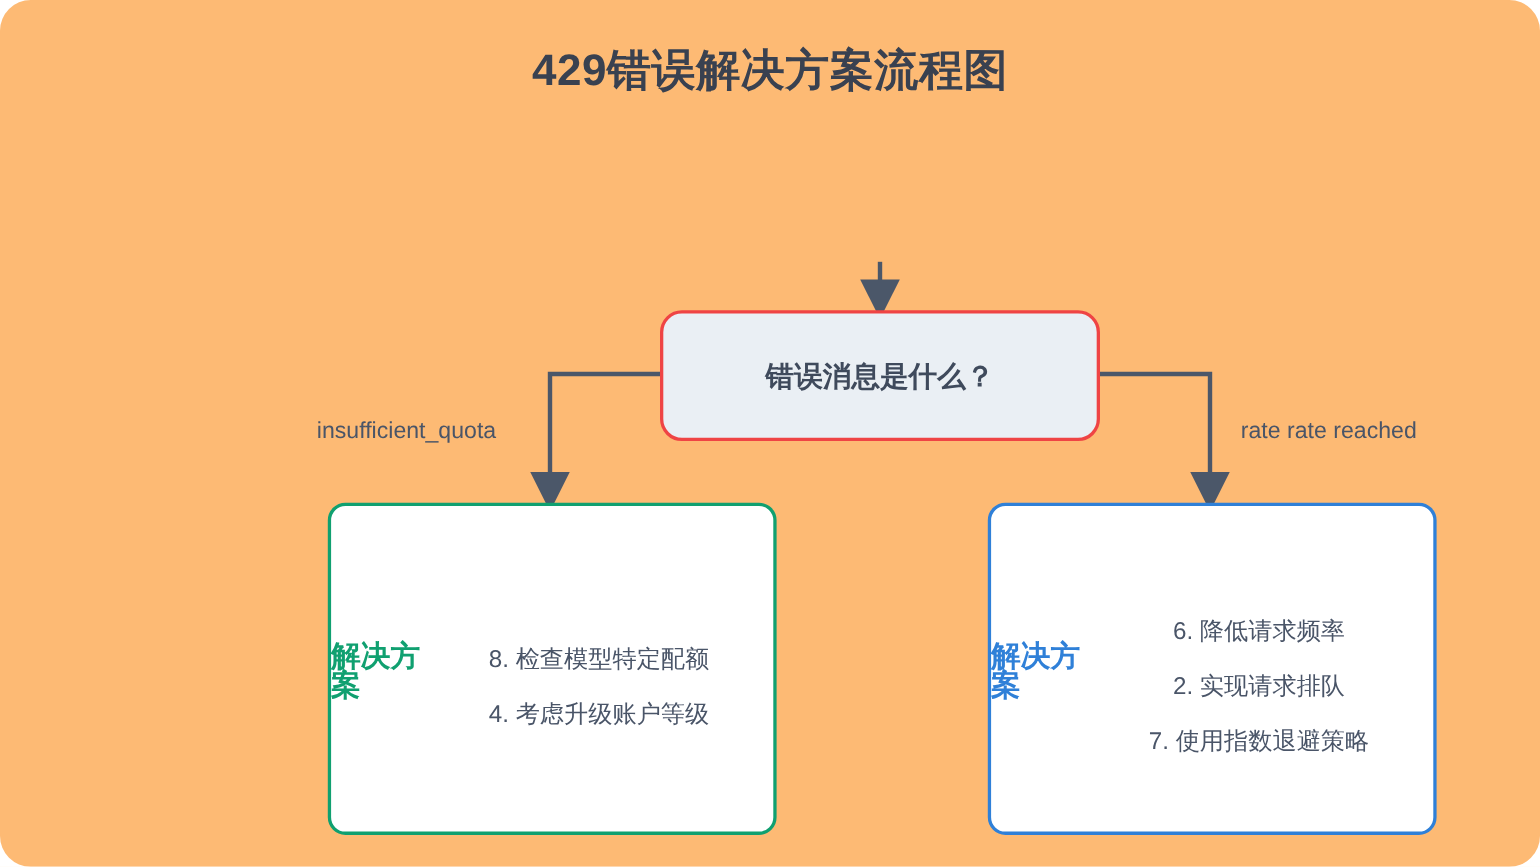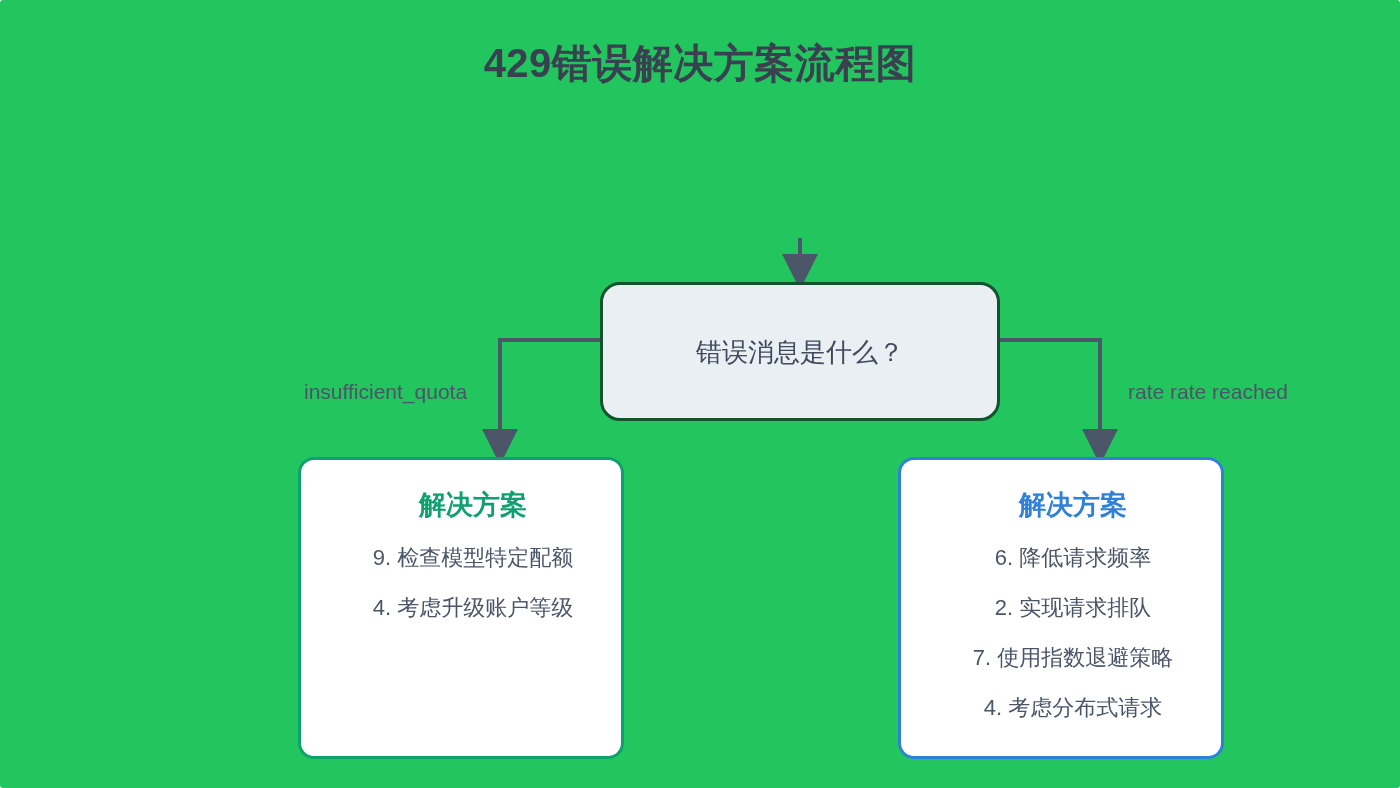--- a/index.html
+++ b/index.html
@@ -4,22 +4,22 @@
 <style>
   html, body {
     margin: 0;
     padding: 0;
     background: #ffffff;
   }
   #page {
     position: relative;
     width: 1400px;
     height: 788px;
-    background: #22c55e;
-    border-radius: 3px;
+    background: #fdba74;
+    border-radius: 28px;
     overflow: hidden;
     font-family: "Liberation Sans", "DejaVu Sans", sans-serif;
   }
   #flow-svg {
     position: absolute;
     left: 0;
     top: 0;
     width: 1400px;
     height: 788px;
   }
@@ -59,45 +59,44 @@
   .node-error-label {
     color: #ffffff;
     font-size: 27px;
     line-height: 1;
   }
 
   .node-decision {
     left: 600px;
     top: 282px;
     width: 400px;
-    height: 139px;
+    height: 119px;
     background: #eaeff4;
-    border: 3px solid #14532d;
+    border: 3px solid #ef4444;
     border-radius: 20px;
     justify-content: center;
+    font-weight: bold;
   }
   .node-decision-label {
     color: #3f4a5c;
     font-size: 26px;
     line-height: 1;
   }
 
   .solution-box {
     position: absolute;
     box-sizing: border-box;
     top: 457px;
-    width: 326px;
+    width: 408px;
     height: 302px;
     background: #ffffff;
     border-radius: 16px;
     display: flex;
-    flex-direction: column;
     align-items: center;
     padding-top: 32px;
-    padding-left: 24px;
   }
   .solution-box.green {
     left: 298px;
     border: 3px solid #10a070;
   }
   .solution-box.blue {
     left: 898px;
     border: 3px solid #2f80d8;
   }
   .solution-heading {
@@ -125,21 +124,21 @@
   .solution-item:last-child { margin-bottom: 0; }
 
   
   .edge-label {
     position: absolute;
     font-size: 21px;
     color: #4a5568;
     line-height: 1;
     white-space: nowrap;
   }
-  .edge-label-left  { left: 304px;  top: 381px; }
+  .edge-label-left  { left: 288px;  top: 381px; }
   .edge-label-right { left: 1128px; top: 381px; }
 </style>
 </head>
 <body>
 
 <div id="page">
 
   <svg id="flow-svg" viewBox="0 0 1400 788" xmlns="http://www.w3.org/2000/svg">
     <defs>
       <marker id="arrowhead" markerWidth="9" markerHeight="9" refX="4.5" refY="4.5" orient="auto" markerUnits="strokeWidth">
@@ -160,28 +159,27 @@
   <div class="node node-decision">
     <span class="node-decision-label">错误消息是什么？</span>
   </div>
 
   <div class="edge-label edge-label-left">insufficient_quota</div>
   <div class="edge-label edge-label-right">rate rate reached</div>
 
   <div class="solution-box green">
     <div class="solution-heading">解决方案</div>
     <ul class="solution-list">
-      <li class="solution-item">9. 检查模型特定配额</li>
+      <li class="solution-item">8. 检查模型特定配额</li>
       <li class="solution-item">4. 考虑升级账户等级</li>
     </ul>
   </div>
 
   <div class="solution-box blue">
     <div class="solution-heading">解决方案</div>
     <ul class="solution-list">
       <li class="solution-item">6. 降低请求频率</li>
       <li class="solution-item">2. 实现请求排队</li>
       <li class="solution-item">7. 使用指数退避策略</li>
-      <li class="solution-item">4. 考虑分布式请求</li>
     </ul>
   </div>
 
 </div>
 
 </body></html>

